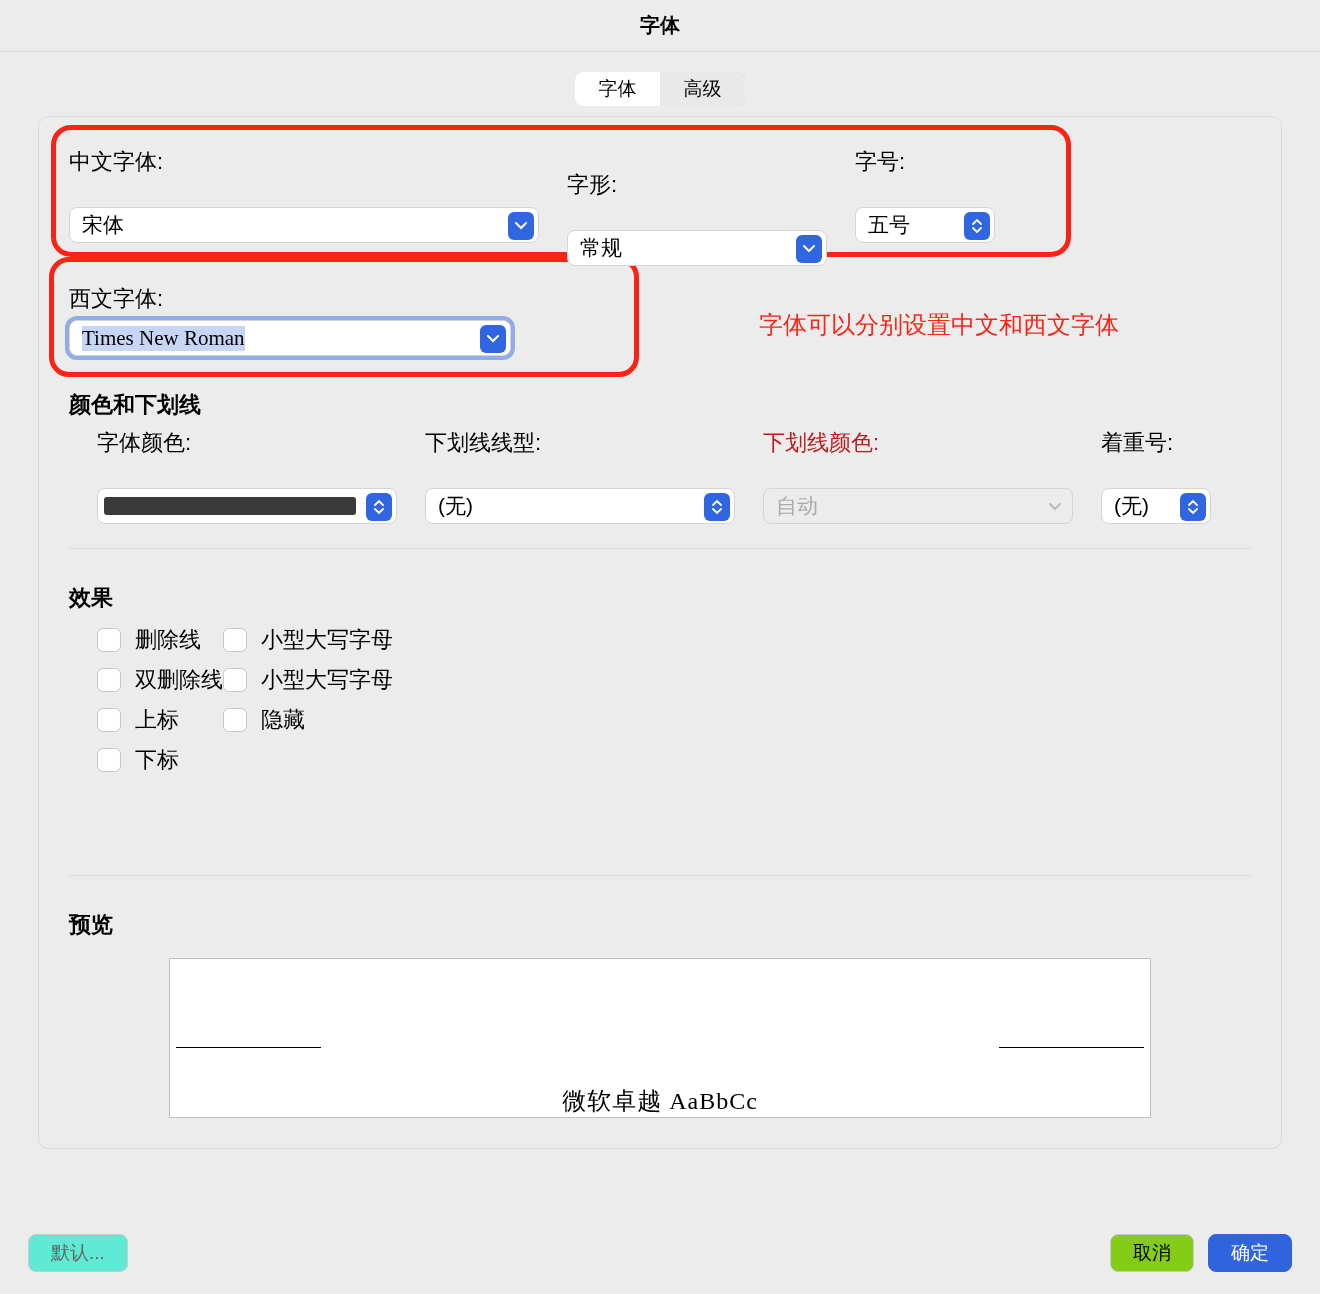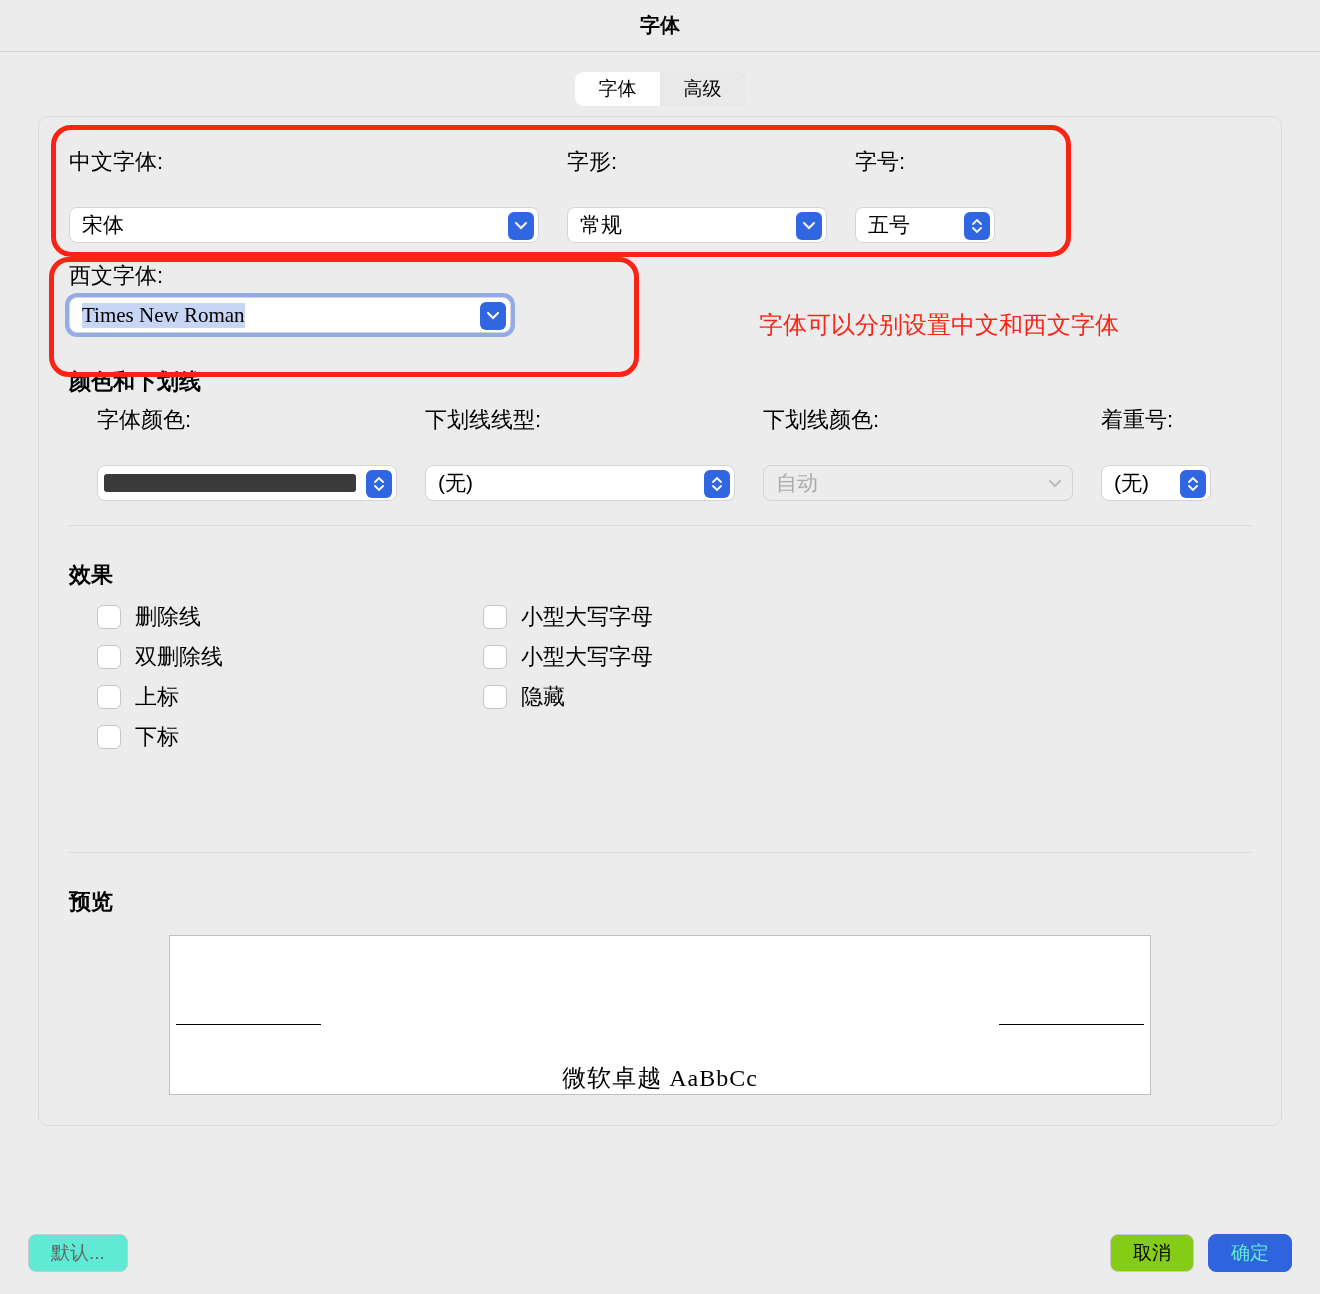--- a/index.html
+++ b/index.html
@@ -70,21 +70,21 @@
     }
     .row {
       display: flex;
       gap: 28px;
     }
     .col { display: flex; flex-direction: column; gap: 24px; }
     .lbl {
       font-size: 22px;
       margin-bottom: 6px;
     }
-    .lbl.disabled { color: #000000; }
+    .lbl.disabled { color: #b91c1c; }
 
     
     .cb {
       position: relative;
       height: 36px;
       background: #fff;
       border: 1px solid #d4d4d4;
       border-radius: 8px;
       display: flex;
       align-items: center;
@@ -142,21 +142,20 @@
 
     .divider {
       border: none;
       border-top: 1px solid #d9d9d9;
       margin: 24px 30px 0 30px;
     }
 
     
     .chk-grid {
       display: flex;
-      gap: 260px;
       padding-left: 28px;
       padding-top: 4px;
     }
     .chk-col { display: flex; flex-direction: column; gap: 10px; }
     .chk {
       display: flex;
       align-items: center;
       gap: 14px;
       cursor: pointer;
     }
@@ -208,21 +207,21 @@
       border-radius: 8px;
       border: 1px solid #c9c9c9;
       background: #84cc16;
       font-size: 19px;
       display: inline-flex;
       align-items: center;
       cursor: pointer;
     }
     .btn.primary {
       background: #2f64de;
-      color: #5eead4;
+      color: #ffffff;
       border-color: #2f64de;
     }
     .btn.ghost {
       background: #5eead4;
       color: #666;
     }
     .spacer { flex: 1; }
     .footer .btn + .btn { margin-left: 14px; }
 
     
@@ -265,21 +264,21 @@
           <div class="lbl">中文字体:</div>
           <div class="cb">
             <span>宋体</span>
             <div class="arrow-btn">
               <svg width="12" height="8" viewBox="0 0 12 8">
                   <path d="M1 1l5 5 5-5" stroke="#fff" stroke-width="2" fill="none" stroke-linecap="round"></path>
                 </svg>
             </div>
           </div>
         </div>
-        <div class="col" style="width:260px;">
+        <div class="col" style="width:260px;margin-top:23px;">
           <div class="lbl">字形:</div>
           <div class="cb">
             <span>常规</span>
             <div class="arrow-btn">
               <svg width="12" height="8" viewBox="0 0 12 8">
                   <path d="M1 1l5 5 5-5" stroke="#fff" stroke-width="2" fill="none" stroke-linecap="round"></path>
                 </svg>
             </div>
           </div>
         </div>

